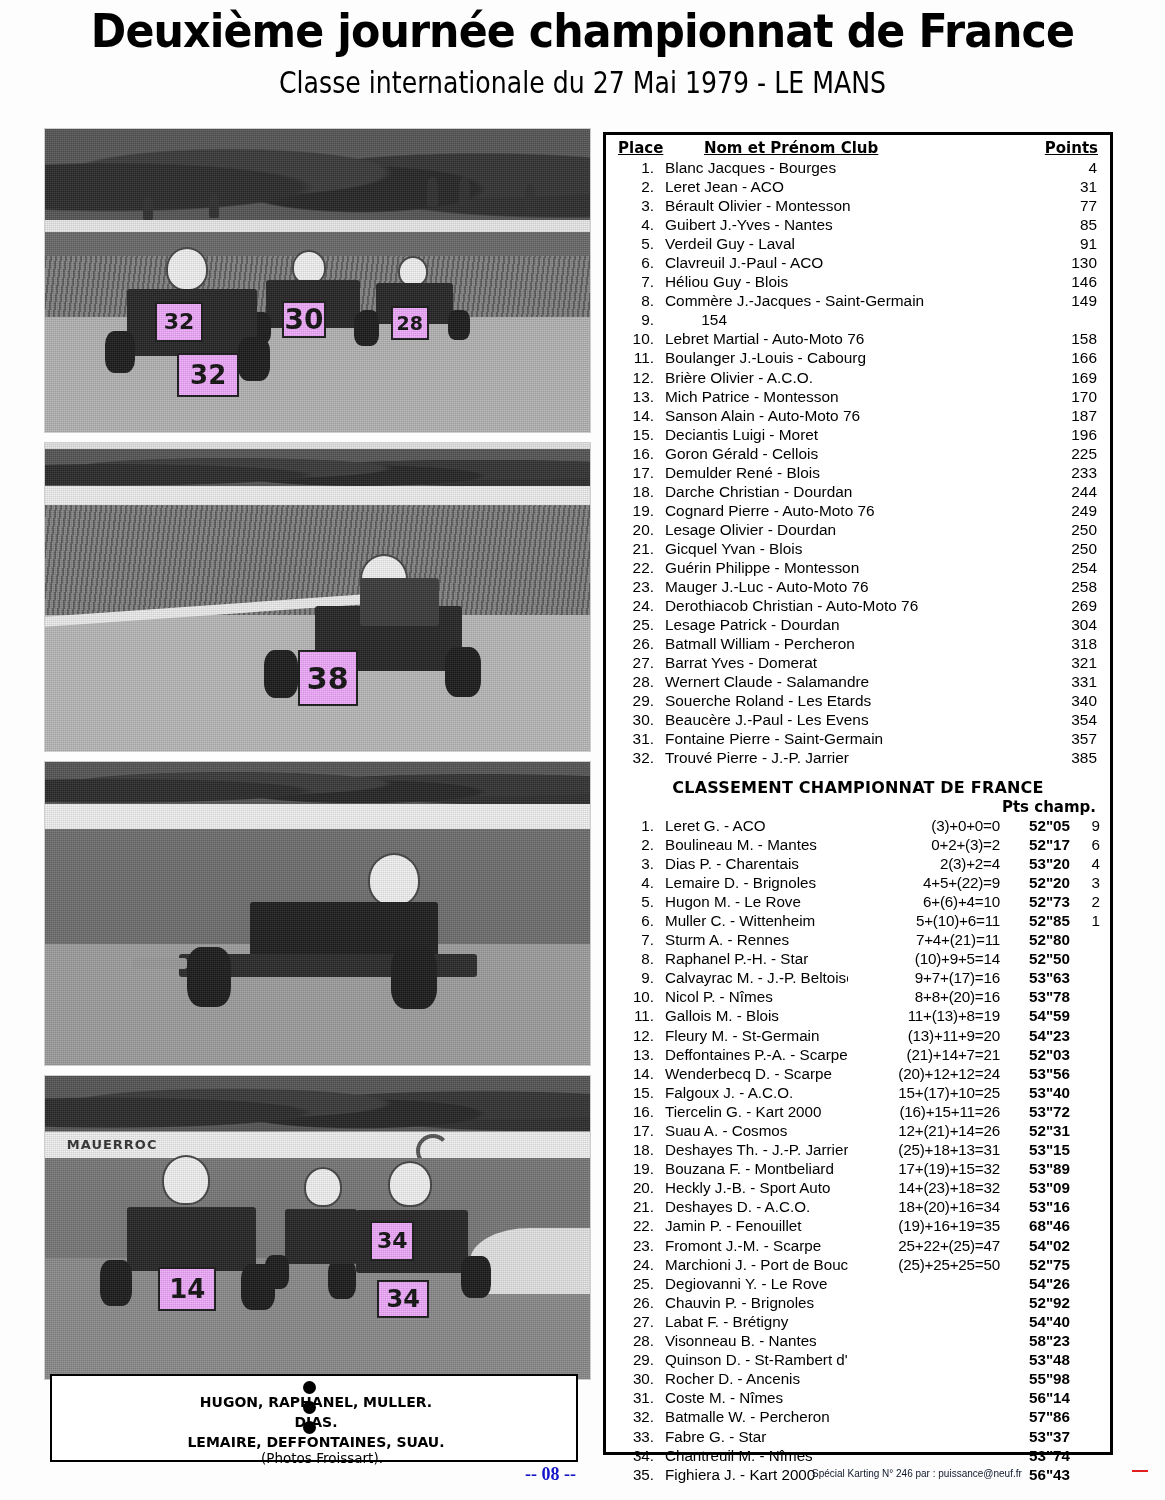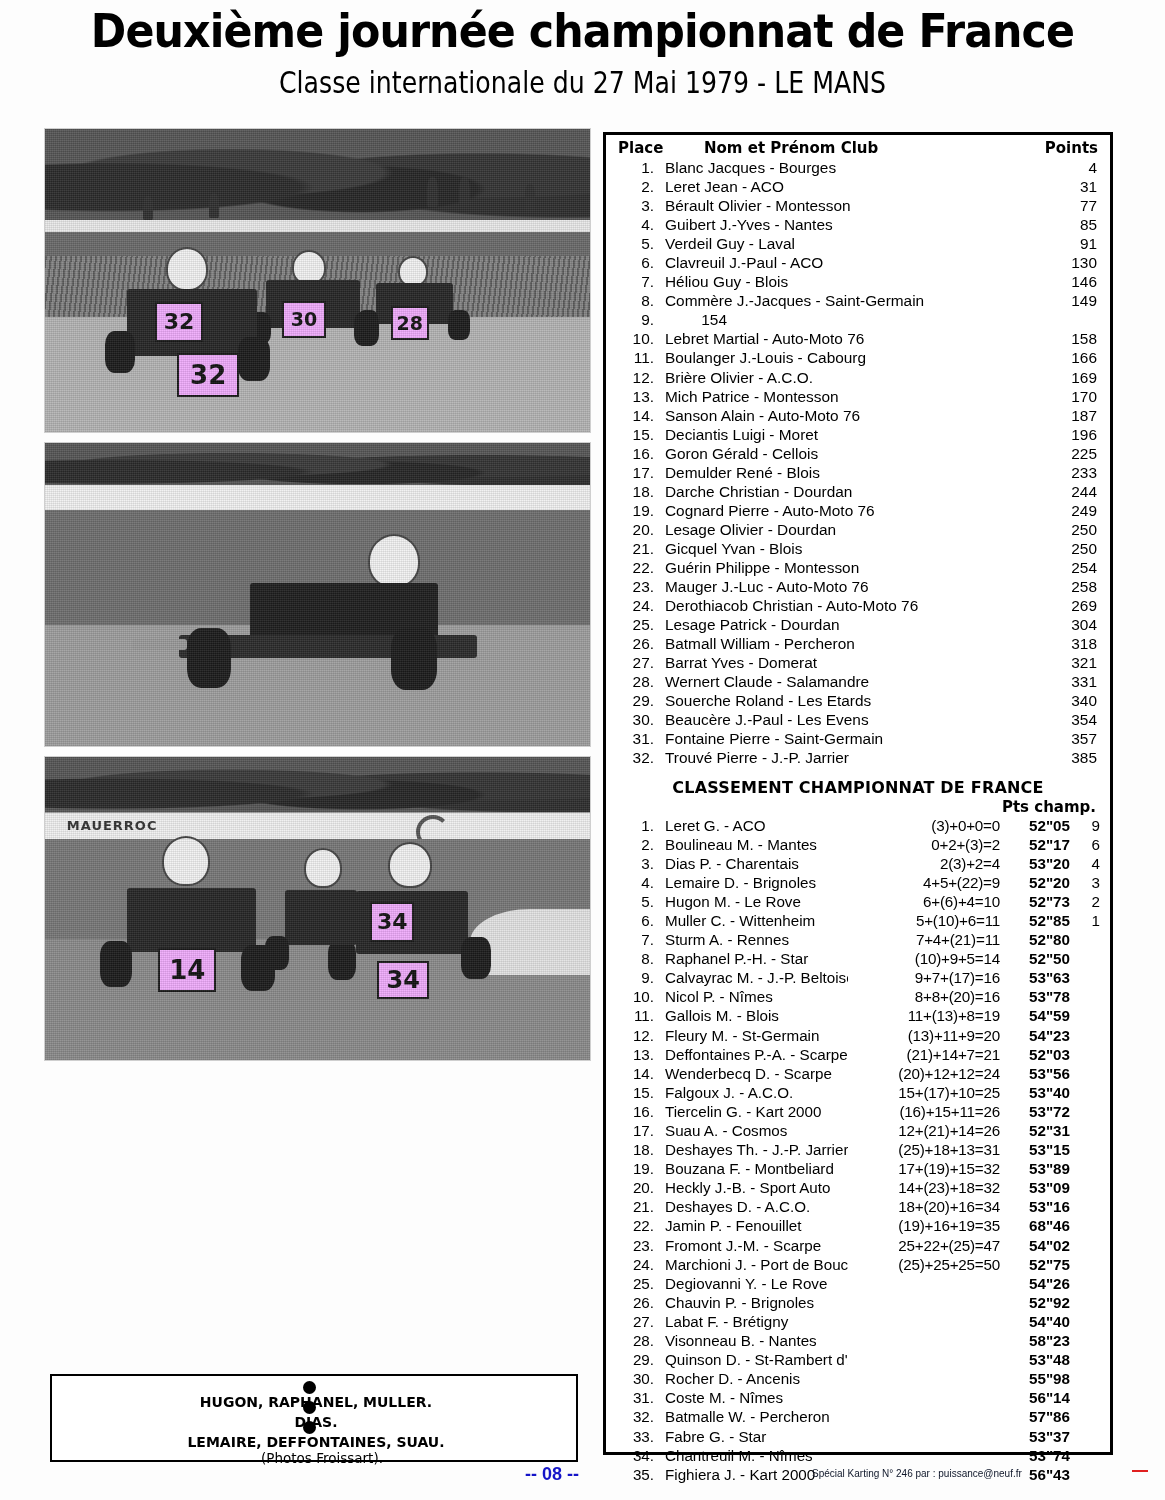--- a/index.html
+++ b/index.html
@@ -121,20 +121,21 @@
     text-align:center;font-family:"DejaVu Sans",sans-serif;font-weight:bold;
     font-size:15.5px;letter-spacing:.2px;margin:4px 0 1px 0;
   }
   .tbl-title2{
     text-align:center;font-family:"DejaVu Sans",sans-serif;font-weight:bold;
     font-size:16px;letter-spacing:.2px;margin:10px 0 0 0;
   }
   .col-head{
     display:flex;font-family:"DejaVu Sans",sans-serif;font-weight:bold;font-size:15px;
     margin-bottom:1px;
+    text-decoration:underline;
   }
   .ch-place{width:86px;padding-left:8px;}
   .ch-name{flex:1;}
   .ch-points{width:70px;text-align:right;padding-right:8px;}
   .ptschamp{
     text-align:right;padding-right:10px;
     font-family:"DejaVu Sans",sans-serif;font-weight:bold;font-size:15px;
     margin-top:1px;
   }
   
@@ -156,21 +157,21 @@
   .c-name{flex:1;overflow:hidden;}
   .c-calc{width:152px;text-align:right;flex:0 0 auto;letter-spacing:-.2px;}
   .c-time{width:62px;text-align:right;flex:0 0 auto;font-weight:bold;padding-left:8px;}
   .c-champ{width:30px;text-align:right;flex:0 0 auto;padding-right:6px;}
   
   .footer{
     position:absolute;left:0;top:1462px;width:1165px;height:38px;
   }
   .pagenum{
     position:absolute;left:525px;top:2px;
-    color:#1414c8;font-family:Liberation Sans, sans-serif;font-weight:bold;font-size:18px;
+    color:#1414c8;font-family:Liberation Serif, serif;font-weight:bold;font-size:18px;
   }
   .credit{
     position:absolute;left:812px;top:6px;
     color:#0f172a;font-family:"Liberation Sans",sans-serif;font-size:10px;
   }
   .credit-tail{
     position:absolute;left:1132px;top:8px;width:16px;height:2px;background:#e02020;
   }
 </style>
 </head>
@@ -204,34 +205,51 @@
         <div class="ktire" style="left:2%;top:52%;width:20px;height:28px"></div>
         <div class="ktire" style="left:74%;top:52%;width:22px;height:30px"></div>
         <div class="knum" style="left:28%;top:48%;width:34px;height:30px;font-size:19px">28</div>
       </div>
 
       <div class="kart" style="left:37%;top:40%;width:26%;height:38%">
         <div class="khelm" style="left:32%;top:0;width:30px;height:31px"></div>
         <div class="kbody" style="left:14%;top:26%;width:66%;height:42%"></div>
         <div class="ktire" style="left:0;top:54%;width:24px;height:32px"></div>
         <div class="ktire" style="left:76%;top:54%;width:25px;height:34px"></div>
-        <div class="knum" style="left:25%;top:44%;width:40px;height:33px;font-size:19px">30</div>
+        <div class="knum" style="left:25%;top:44%;width:40px;height:33px;font-size:28px">30</div>
       </div>
 
       <div class="kart" style="left:11%;top:39%;width:34%;height:53%">
         <div class="khelm" style="left:33%;top:0;width:38px;height:40px"></div>
         <div class="kbody" style="left:12%;top:26%;width:70%;height:42%"></div>
         <div class="ktire" style="left:0;top:52%;width:30px;height:42px"></div>
         <div class="ktire" style="left:72%;top:56%;width:32px;height:44px"></div>
         <div class="knum" style="left:27%;top:34%;width:44px;height:36px;font-size:22px">32</div>
         <div class="knum" style="left:39%;top:66%;width:58px;height:40px;font-size:26px">32</div>
       </div>
       <div class="grain"></div>
     </div>
 
+    <div class="photo ph2">
+      <div class="sky" style="height:12%;background:#e4e4e4"></div>
+      <div class="trees" style="top:2%;height:14%"></div>
+      <div class="wall" style="top:14%;height:8%;background:#efefef"></div>
+      <div class="grass" style="top:20%;height:42%"></div>
+      <div class="track" style="top:56%;height:44%;background:#b9b9b9"></div>
+      <div style="position:absolute;left:0;top:52%;width:72%;height:10px;background:#ececec;transform:skewY(-4deg)"></div>
+      <div class="kart" style="left:37%;top:36%;width:52%;height:56%">
+        <div class="khelm" style="left:40%;top:0;width:44px;height:46px"></div>
+        <div class="kbody" style="left:24%;top:30%;width:52%;height:38%"></div>
+        <div class="kbody" style="left:40%;top:14%;width:28%;height:28%;background:#3b3b3b"></div>
+        <div class="ktire" style="left:6%;top:56%;width:34px;height:48px"></div>
+        <div class="ktire" style="left:70%;top:54%;width:36px;height:50px"></div>
+        <div class="knum" style="left:18%;top:56%;width:56px;height:52px;font-size:30px">38</div>
+      </div>
+      <div class="grain"></div>
+    </div>
 
     <div class="photo ph3">
       <div class="sky" style="height:22%;background:#dedede"></div>
       <div class="trees" style="top:0;height:16%"></div>
       <div class="wall" style="top:14%;height:10%;background:#f1f1f1"></div>
       <div class="grass" style="top:22%;height:40%;background:#6f6f6f"></div>
       <div class="track" style="top:60%;height:40%;background:#9e9e9e"></div>
       <div class="kart" style="left:16%;top:30%;width:72%;height:62%">
         <div class="khelm" style="left:60%;top:0;width:48px;height:50px"></div>
         <div class="kbody" style="left:30%;top:26%;width:48%;height:34%;background:#1e1e1e"></div>

